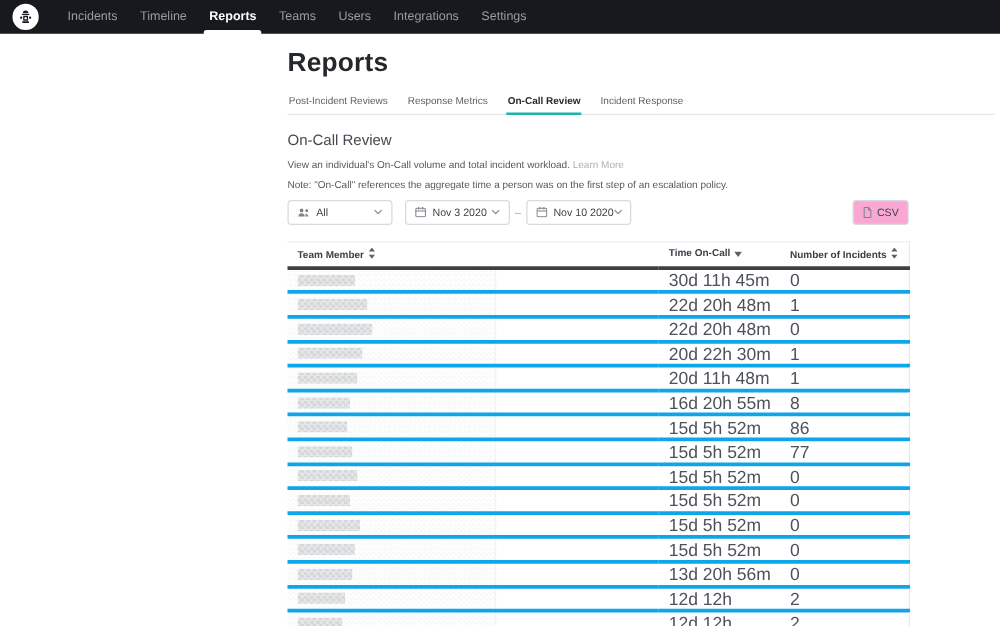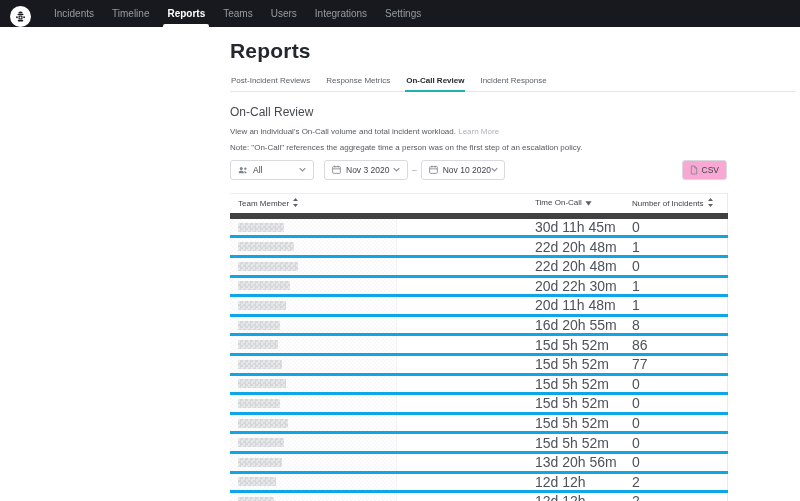--- a/index.html
+++ b/index.html
@@ -3,21 +3,21 @@
 <meta charset="utf-8">
 <style>
   html,body{margin:0;padding:0;}
   body{
     width:800px;height:501px;overflow:hidden;background:#fff;
     font-family:"Liberation Sans", sans-serif;color:#4a4e54;
     -webkit-font-smoothing:antialiased;
   }
   
   .topnav{
-    height:27px;background:var(--nav-bg,#17191e);display:flex;align-items:flex-end;
+    height:27px;background:var(--nav-bg,#17191e);display:flex;align-items:center;
     padding-left:10px;position:relative;
   }
   .logo{
     width:21px;height:21px;border-radius:50%;background:#fff;
     display:flex;align-items:center;justify-content:center;margin-right:14px;flex:0 0 auto;
     cursor:pointer;
   }
   .logo svg{width:13px;height:13px;fill:var(--nav-bg,#17191e);}
   .nav-items{display:flex;height:100%;align-items:center;}
   .nav-item{
@@ -62,22 +62,22 @@
     font-size:8.5px;color:#3f4349;display:flex;align-items:center;gap:4px;padding:0 7px;
     font-family:inherit;cursor:pointer;
   }
   
   table{
     margin-top:13px;width:497px;border-collapse:collapse;table-layout:fixed;
     border-top:1px solid #eceeef;border-right:1px solid #e8eaec;
   }
   col.c1{width:297px;} col.c2{width:97px;} col.c3{width:103px;}
   th{
-    font-size:8px;font-weight:400;color:#3b3f46;text-align:left;
-    padding:4px 8px 5px;border-bottom:6px solid #404040;white-space:nowrap;cursor:pointer;
+    font-size:8px;font-weight:700;color:#3b3f46;text-align:left;
+    padding:4px 8px 5px;border-bottom:3px solid #404040;white-space:nowrap;cursor:pointer;
   }
   th .sort{margin-left:3px;vertical-align:-1px;}
   td{
     font-size:14px;color:#4d525a;padding:0 8px;height:16.6px;
     border-bottom:3px solid #0ea5e9;white-space:nowrap;
   }
   td.name-cell{padding:0;}
   .redaction{
     width:167px;height:100%;display:flex;align-items:center;padding-left:8px;box-sizing:border-box;
     background:repeating-conic-gradient(rgba(120,125,130,.05) 0% 25%, rgba(255,255,255,0) 0% 50%);

